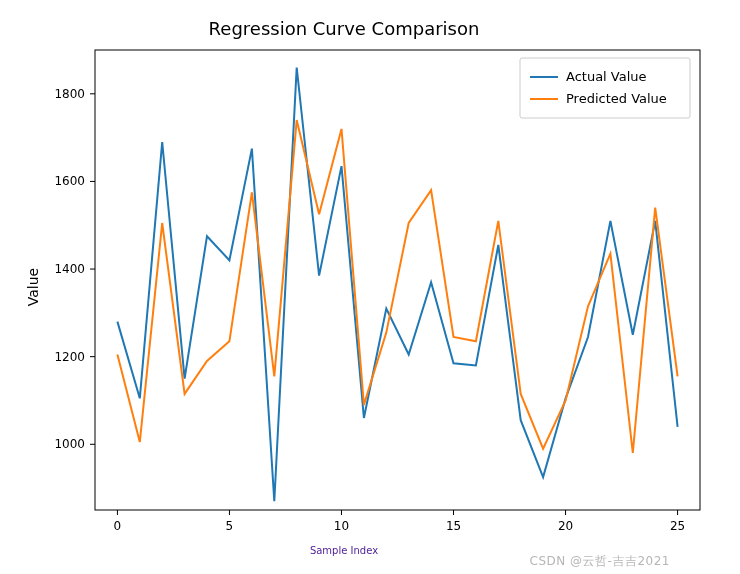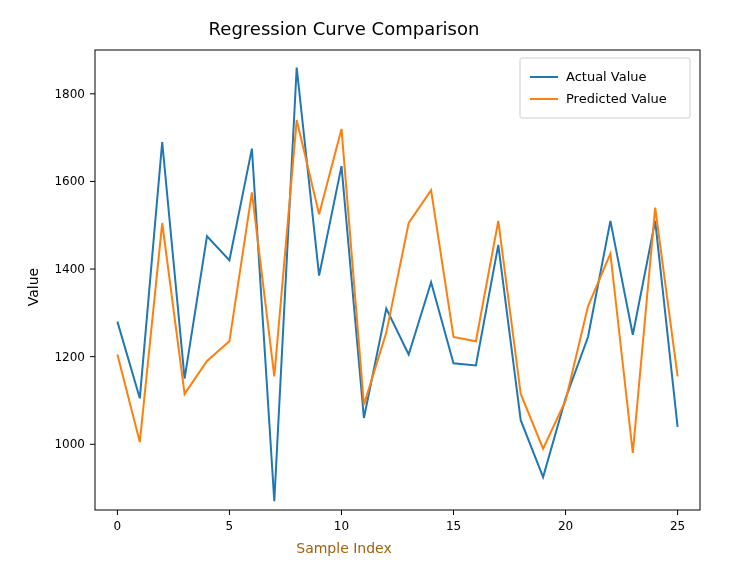--- a/index.html
+++ b/index.html
@@ -34,22 +34,22 @@
     transform: translateY(-50%) rotate(-90deg);
     font-size: 14px;
     color: #000;
   }
   .xlabel {
     position: absolute;
     bottom: 18px;
     left: 0;
     right: 0;
     text-align: center;
-    font-size: 14px;
-    color: #a16207;
+    font-size: 10px;
+    color: #4c1d95;
   }
   svg { display: block; }
   .axis-line { stroke: #000; stroke-width: 1; fill: none; }
   .tick-label { font-size: 12px; fill: #000; }
   .series-line { fill: none; stroke-width: 2; }
   .legend-box {
     fill: #fff;
     stroke: #ccc;
     stroke-width: 1;
   }
@@ -95,13 +95,14 @@
       <line x1="95" y1="93.8095238095238" x2="90" y2="93.8095238095238" class="axis-line"></line>
       <text x="85" y="97.8095238095238" class="tick-label" text-anchor="end">1800</text>
       <path d="M117.4 321.6 L139.8 398.3 L162.2 142.0 L184.6 378.6 L207.0 236.2 L229.4 260.3 L251.9 148.6 L274.3 501.2 L296.7 67.5 L319.1 275.6 L341.5 166.1 L363.9 418.0 L386.3 308.5 L408.7 354.5 L431.1 282.2 L453.5 363.2 L475.9 365.4 L498.3 245.0 L520.7 420.2 L543.1 477.1 L565.6 398.3 L588.0 337.0 L610.4 220.9 L632.8 334.8 L655.2 220.9 L677.6 426.8 " class="series-line" stroke="#1f77b4"></path>
       <path d="M117.4 354.5 L139.8 442.1 L162.2 223.0 L184.6 393.9 L207.0 361.0 L229.4 341.3 L251.9 192.4 L274.3 376.4 L296.7 120.1 L319.1 214.3 L341.5 128.9 L363.9 404.9 L386.3 332.6 L408.7 223.0 L431.1 190.2 L453.5 337.0 L475.9 341.3 L498.3 220.9 L520.7 393.9 L543.1 448.7 L565.6 400.5 L588.0 306.3 L610.4 253.7 L632.8 453.0 L655.2 207.7 L677.6 376.4 " class="series-line" stroke="#ff7f0e"></path>
       <rect x="520" y="58" width="170" height="60" class="legend-box" rx="2"></rect>
       <line x1="530" y1="77" x2="558" y2="77" stroke="#1f77b4" stroke-width="2"></line>
       <text x="566" y="81" class="legend-text">Actual Value</text>
       <line x1="530" y1="99" x2="558" y2="99" stroke="#ff7f0e" stroke-width="2"></line>
       <text x="566" y="103" class="legend-text">Predicted Value</text>
     </svg>
+  <div class="watermark">CSDN @云哲-吉吉2021</div>
 </div>
 
 </body></html>

